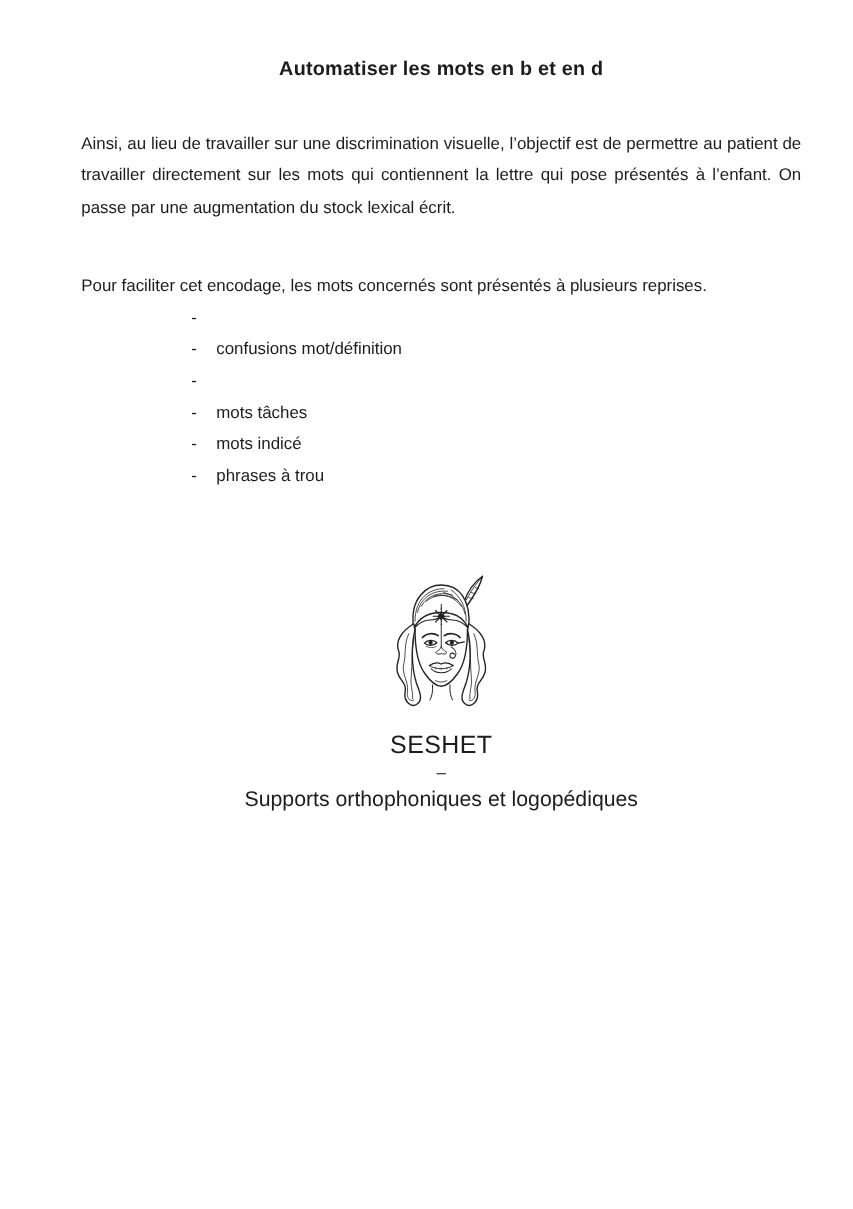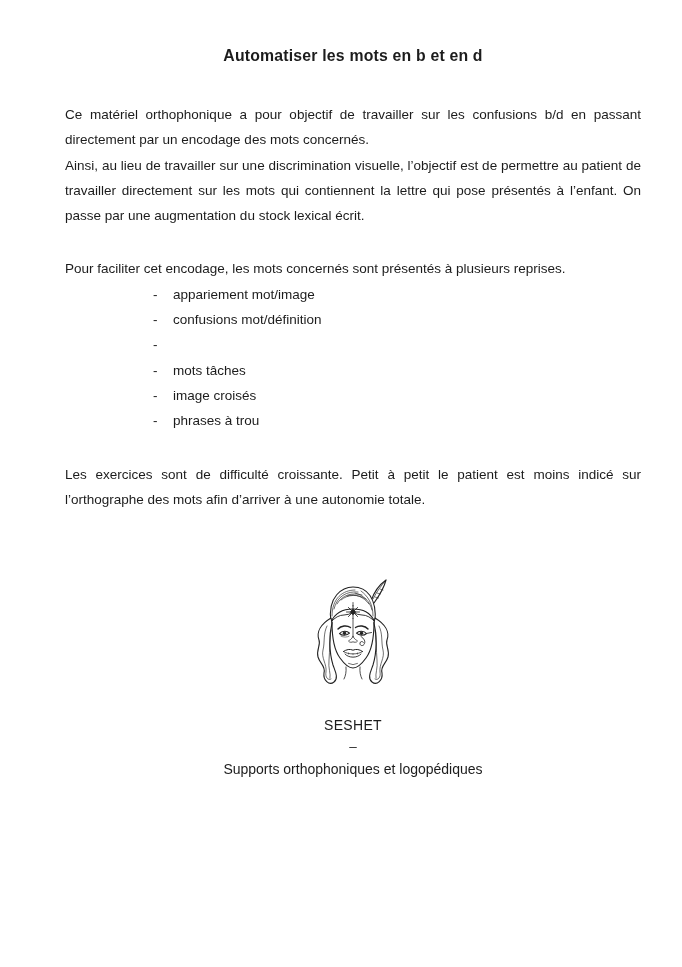--- a/index.html
+++ b/index.html
@@ -23,88 +23,85 @@
     text-align: center;
     line-height: 20px;
     letter-spacing: 0.2px;
   }
   .content { margin-top: 36px; }
   .para {
     font-size: 13.5px;
     line-height: 25.3px;
     text-align: justify;
   }
-  .gap-before { margin-top: 28px; }
+  .gap-before { margin-top: 38px; }
   .task-list { }
   .task-item {
     display: flex;
     padding-left: 88px;
     font-size: 13.5px;
     line-height: 25.3px;
   }
   .dash { width: 20px; flex: 0 0 20px; }
   .footer {
     margin-top: 66px;
     text-align: center;
   }
   .illustration { display: inline-block; }
   .brand {
-    margin-top: 16px;
-    font-size: 14px;
+    margin-top: 5px;
+    font-size: 20px;
     line-height: 22px;
     letter-spacing: 0.3px;
   }
   .separator {
     font-size: 13.5px;
     line-height: 22px;
   }
   .tagline {
-    font-size: 14px;
+    font-size: 17px;
     line-height: 22px;
   }
 </style>
 </head>
 <body>
 
 <div class="page">
 
   <h1 class="doc-title">Automatiser les mots en b et en d</h1>
 
   <div class="content">
-    <p class="para">Ce matériel orthophonique a pour objectif de travailler sur les confusions b/d en passant directement par un encodage des mots concernés.</p>
     <p class="para">Ainsi, au lieu de travailler sur une discrimination visuelle, l’objectif est de permettre au patient de travailler directement sur les mots qui contiennent la lettre qui pose présentés à l’enfant. On passe par une augmentation du stock lexical écrit.</p>
     <p class="para gap-before">Pour faciliter cet encodage, les mots concernés sont présentés à plusieurs reprises.</p>
 
     <div class="task-list">
       <div class="task-item">
         <span class="dash">-</span>
-        <span>appariement mot/image</span>
       </div>
       <div class="task-item">
         <span class="dash">-</span>
         <span>confusions mot/définition</span>
       </div>
       <div class="task-item">
         <span class="dash">-</span>
       </div>
       <div class="task-item">
         <span class="dash">-</span>
         <span>mots tâches</span>
       </div>
       <div class="task-item">
         <span class="dash">-</span>
-        <span>image croisés</span>
+        <span>mots indicé</span>
       </div>
       <div class="task-item">
         <span class="dash">-</span>
         <span>phrases à trou</span>
       </div>
     </div>
 
-    <p class="para gap-before">Les exercices sont de difficulté croissante. Petit à petit le patient est moins indicé sur l’orthographe des mots afin d’arriver à une autonomie totale.</p>
   </div>
 
   <div class="footer">
     <span class="illustration">
       <svg width="100" height="116" viewBox="0 0 100 116" fill="none" stroke="#222222" stroke-width="1.1" stroke-linecap="round" stroke-linejoin="round">
 
         <path d="M68,23 C71,14 76,7 83,2 C81,10 76,18 71,25 Z" fill="#ffffff"></path>
         <path d="M70,21 C74,13 78,8 83,2" stroke-width="0.7"></path>
         <path d="M72,19 l3.5,1 M74,15 l3.5,1 M77,11 l3,1" stroke-width="0.6"></path>
 

